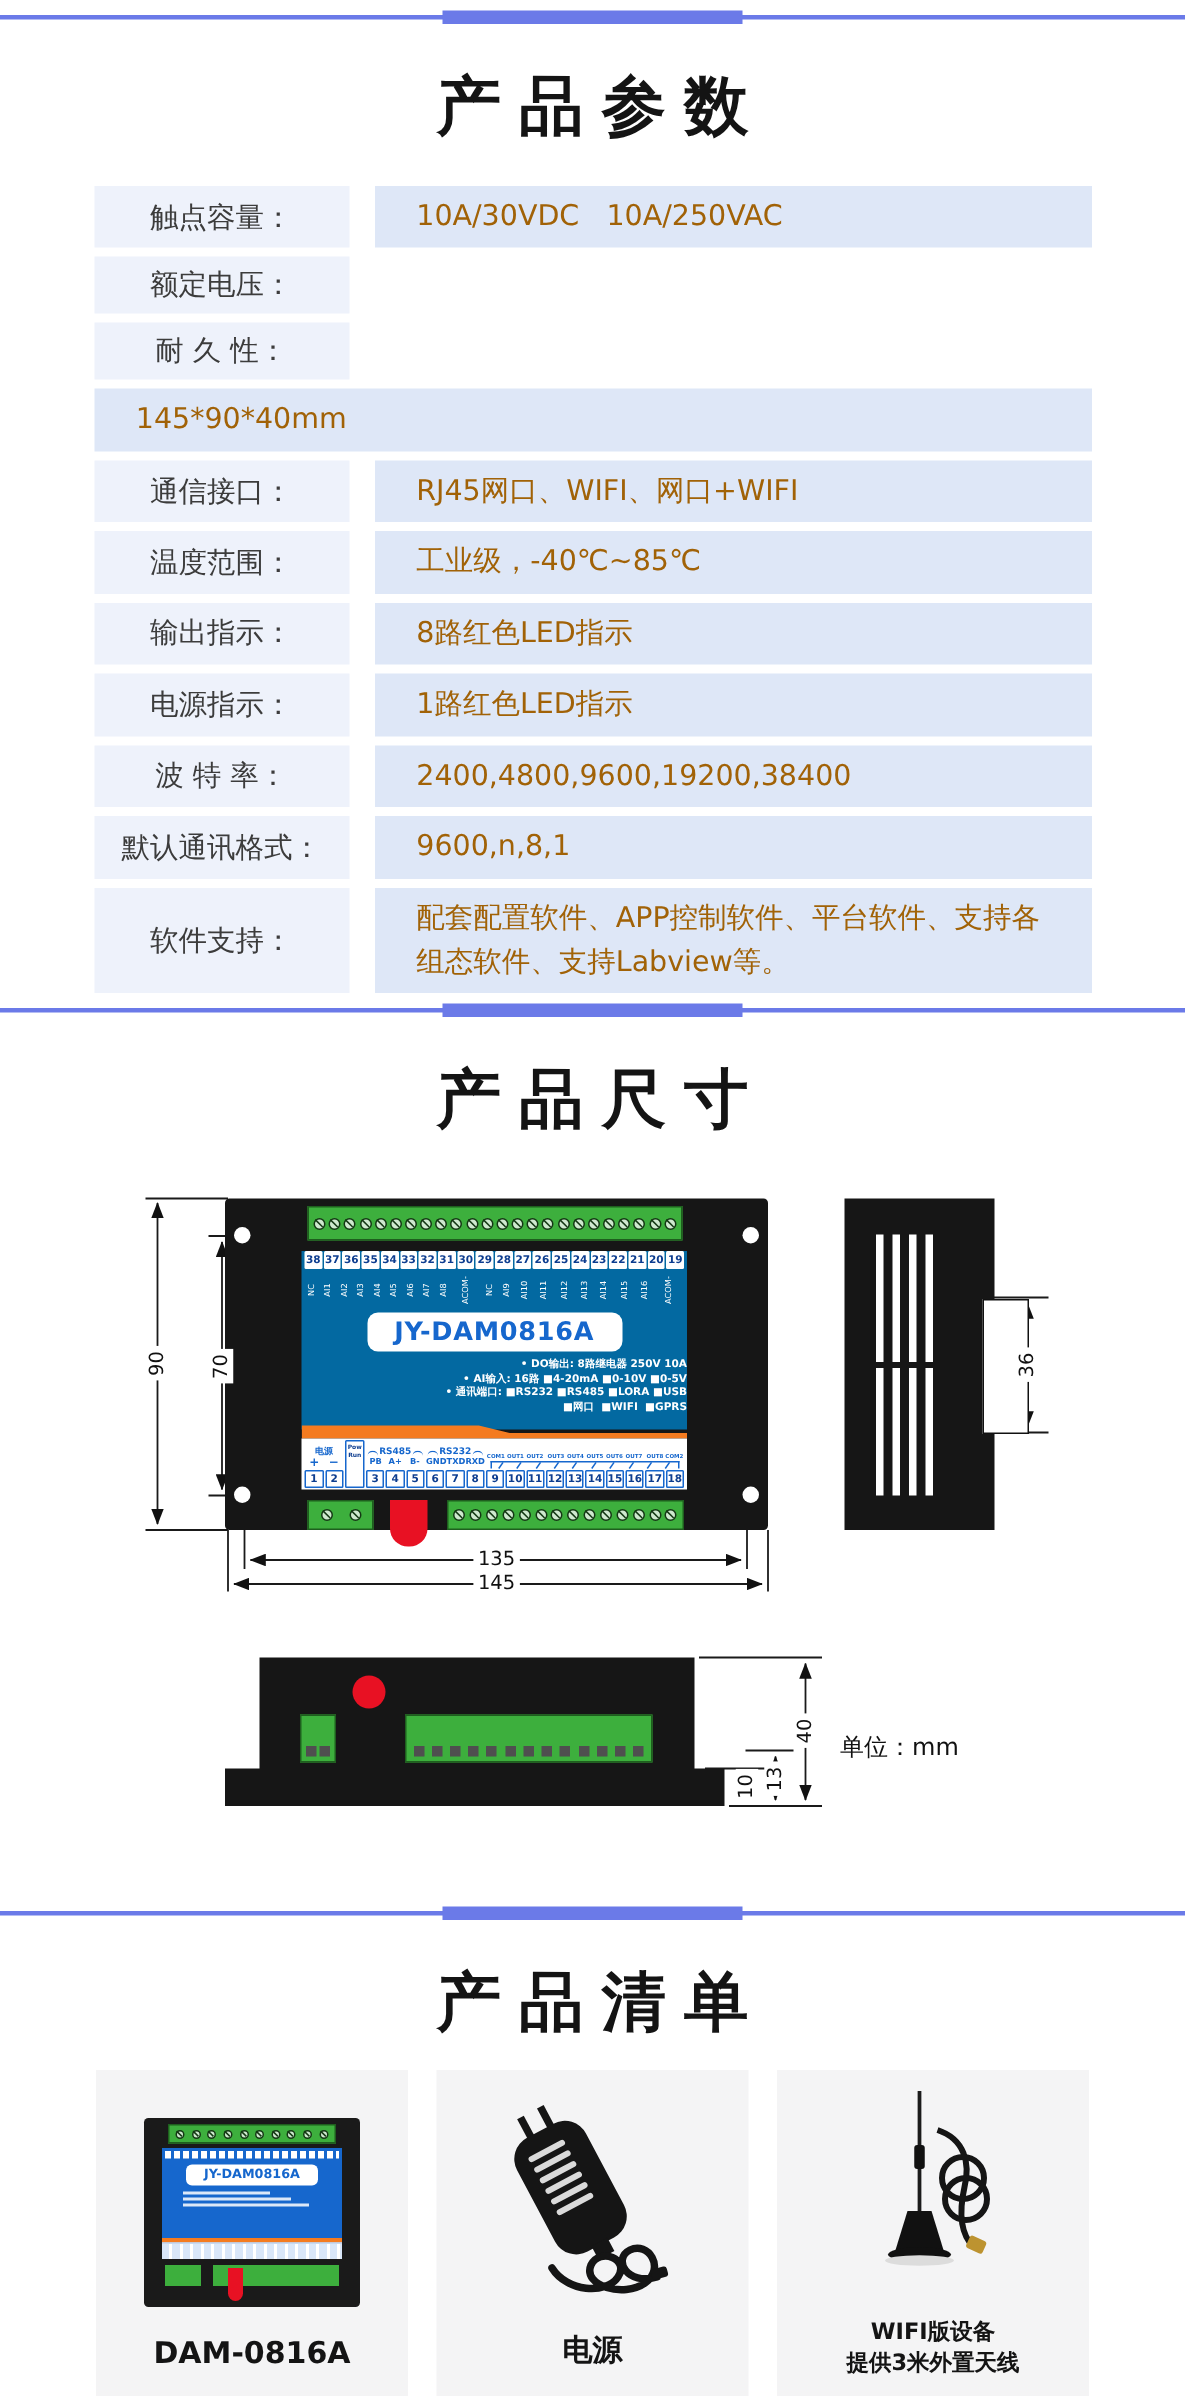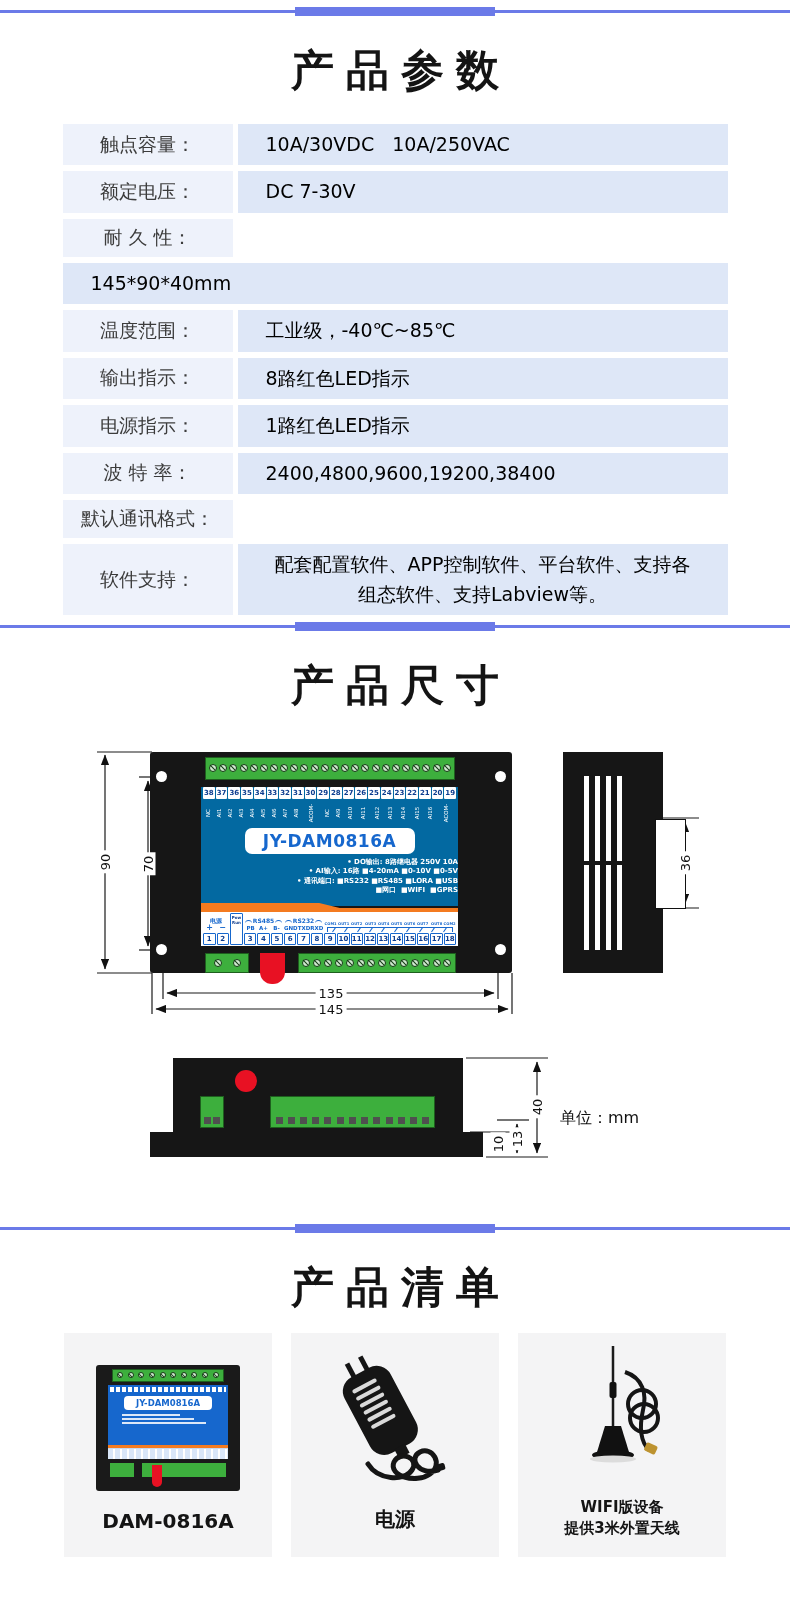--- a/index.html
+++ b/index.html
@@ -9,25 +9,25 @@
   
   .divider { position:relative; height:9px; margin-top:7px; }
   .divider .dline { position:absolute; left:0; right:0; top:3px; height:3px; background:#6b7ae8; }
   .divider .dbar  { position:absolute; left:295px; width:200px; top:0; height:9px; background:#6b7ae8; }
 
   .sec-title { text-align:center; font-size:43px; font-weight:bold; color:#141414;
                letter-spacing:12px; text-indent:12px; margin-top:26px; }
 
   
   .params-table { width:665px; margin:24px auto 0 auto; }
-  .prow { display:flex; gap:5px; margin-bottom:6px;text-align:center; }
+  .prow { display:flex; gap:17px; margin-bottom:6px; }
   .plabel { width:170px; min-height:38px; background:#eef2fb; display:flex; align-items:center;
             justify-content:center; font-size:19px; color:#3c3c3c; white-space:pre-wrap; }
   .pvalue { flex:1; min-height:38px; background:#dee7f7; display:flex; align-items:center;
-            padding:6px 28px; font-size:19px; color:#000000; white-space:pre-wrap; line-height:1.55; }
+            padding:6px 28px; font-size:19px; color:#a16207; white-space:pre-wrap; line-height:1.55; }
 
   
   .drawing-area { position:relative; height:502px; }
   .dims-svg { position:absolute; left:0; top:0; pointer-events:none; }
   .dim { position:absolute; font-size:13px; color:#111; background:#fff; padding:0 3px;
          transform:translate(-50%,-50%); white-space:nowrap; }
   .dim.v { transform:translate(-50%,-50%) rotate(-90deg); }
   .unit-note { position:absolute; left:560px; top:393px; font-size:16px; color:#111; }
 
   
@@ -150,31 +150,34 @@
   <h1 class="sec-title">产品参数</h1>
 
   <div class="params-table">
     <div class="prow">
       <div class="plabel">触点容量：</div>
       <div class="pvalue">10A/30VDC   10A/250VAC</div>
     </div>
 
     <div class="prow">
       <div class="plabel">额定电压：</div>
-      <div class="pvalue">DC 7-30V</div>
     </div>
 
     <div class="prow">
       <div class="plabel">耐 久 性：</div>
     </div>
 
     <div class="prow">
       <div class="pvalue">145*90*40mm</div>
     </div>
 
+    <div class="prow">
+      <div class="plabel">通信接口：</div>
+      <div class="pvalue">RJ45网口、WIFI、网口+WIFI</div>
+    </div>
 
     <div class="prow">
       <div class="plabel">温度范围：</div>
       <div class="pvalue">工业级，-40℃~85℃</div>
     </div>
 
     <div class="prow">
       <div class="plabel">输出指示：</div>
       <div class="pvalue">8路红色LED指示</div>
     </div>
@@ -184,20 +187,21 @@
       <div class="pvalue">1路红色LED指示</div>
     </div>
 
     <div class="prow">
       <div class="plabel">波 特 率：</div>
       <div class="pvalue">2400,4800,9600,19200,38400</div>
     </div>
 
     <div class="prow">
       <div class="plabel">默认通讯格式：</div>
+      <div class="pvalue">9600,n,8,1</div>
     </div>
 
     <div class="prow">
       <div class="plabel">软件支持：</div>
       <div class="pvalue">配套配置软件、APP控制软件、平台软件、支持各组态软件、支持Labview等。</div>
     </div>
   </div>
 
   <div class="divider">
     <span class="dline"></span>

